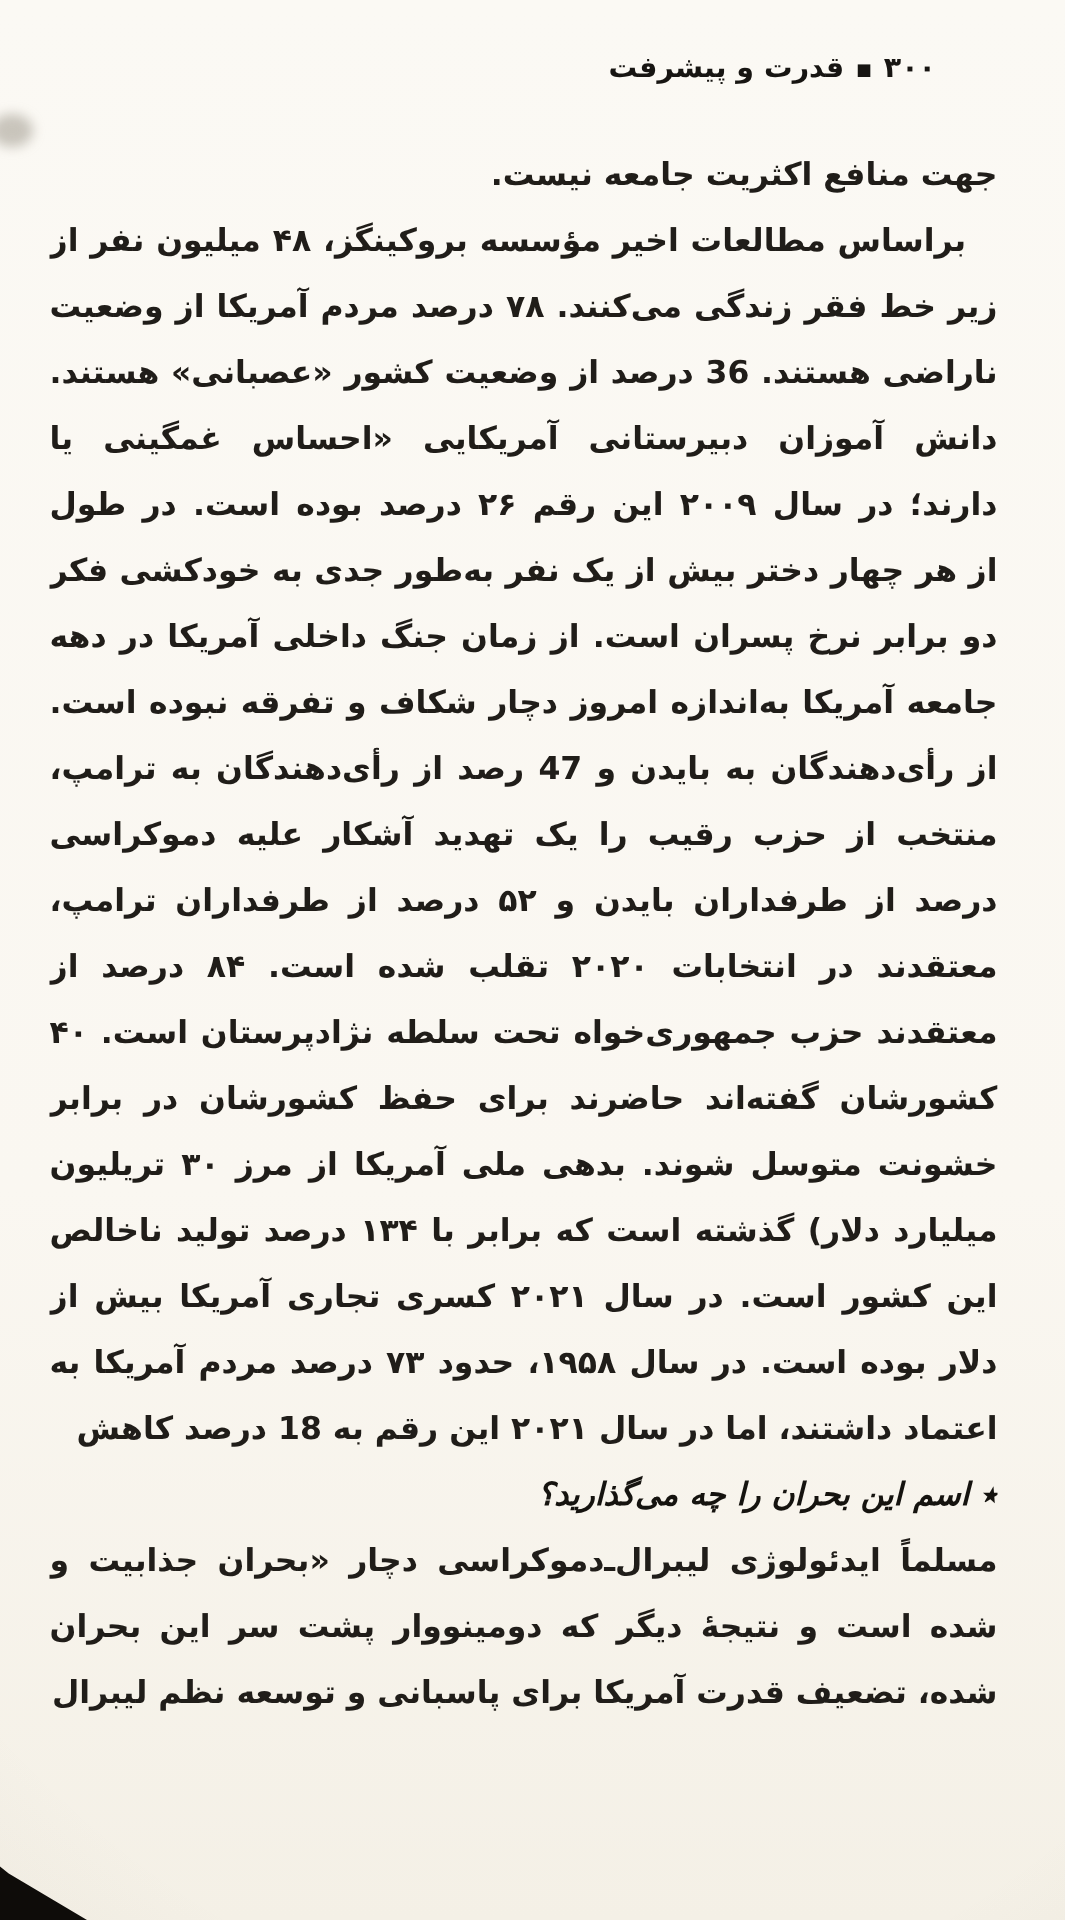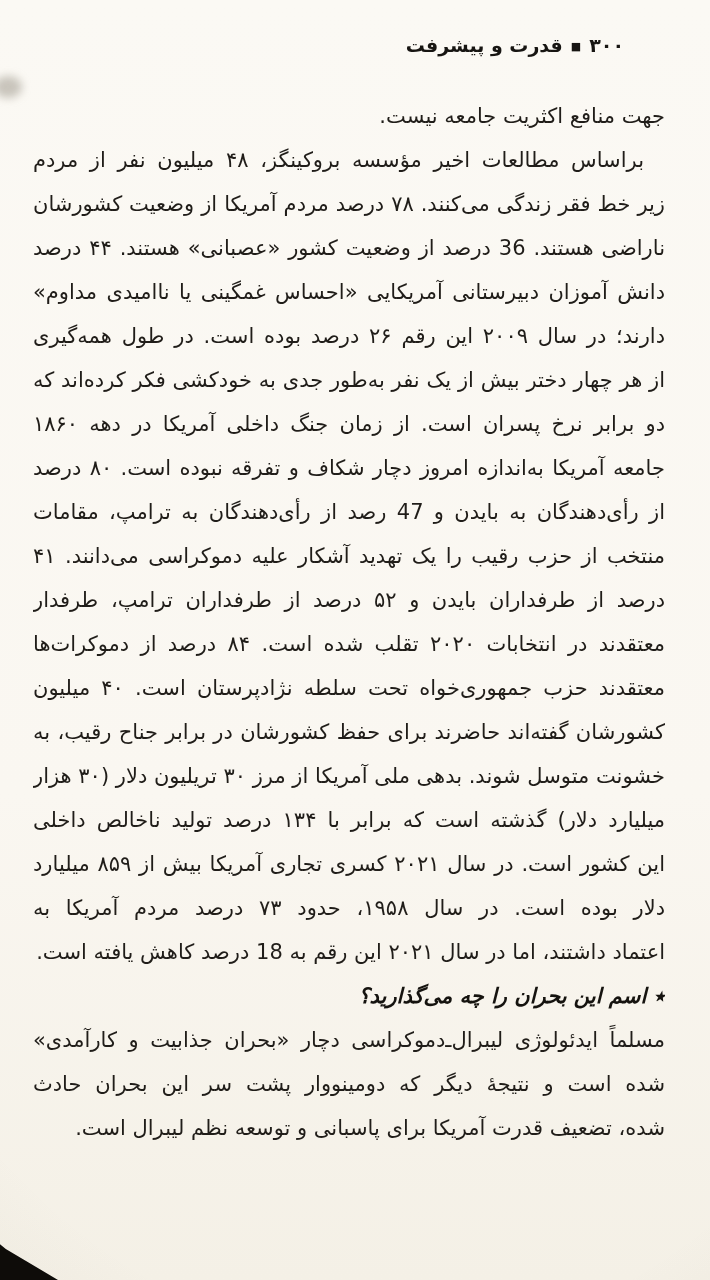--- a/index.html
+++ b/index.html
@@ -23,21 +23,21 @@
     direction: rtl; display: flex; align-items: center; gap: 8px;
     font-size: 19px; font-weight: bold; color: #171512;
   }
   .running-header .sq { font-size: 11px; line-height: 1; position: relative; top: 1px; }
   .text-block {
     position: absolute; top: 94px; right: 45px; width: 632px;
     direction: rtl; color: #201d19; font-size: 21px;
   }
   .line {
     height: 44px; line-height: 44px;
-    overflow: hidden; text-align: right;
+    overflow: hidden; text-align: right; font-weight: bold;
   }
   .just { text-align: justify; text-align-last: justify; }
   .indent { padding-right: 21px; }
   .heading { font-weight: bold; color: #15130f; font-style: italic; }
   .corner-shadow {
     position: absolute; left: 0; bottom: 0; width: 58px; height: 42px;
     background: #0e0c09;
     clip-path: polygon(0 15%, 10% 26%, 100% 100%, 0 100%);
   }
   .edge-smudge {

